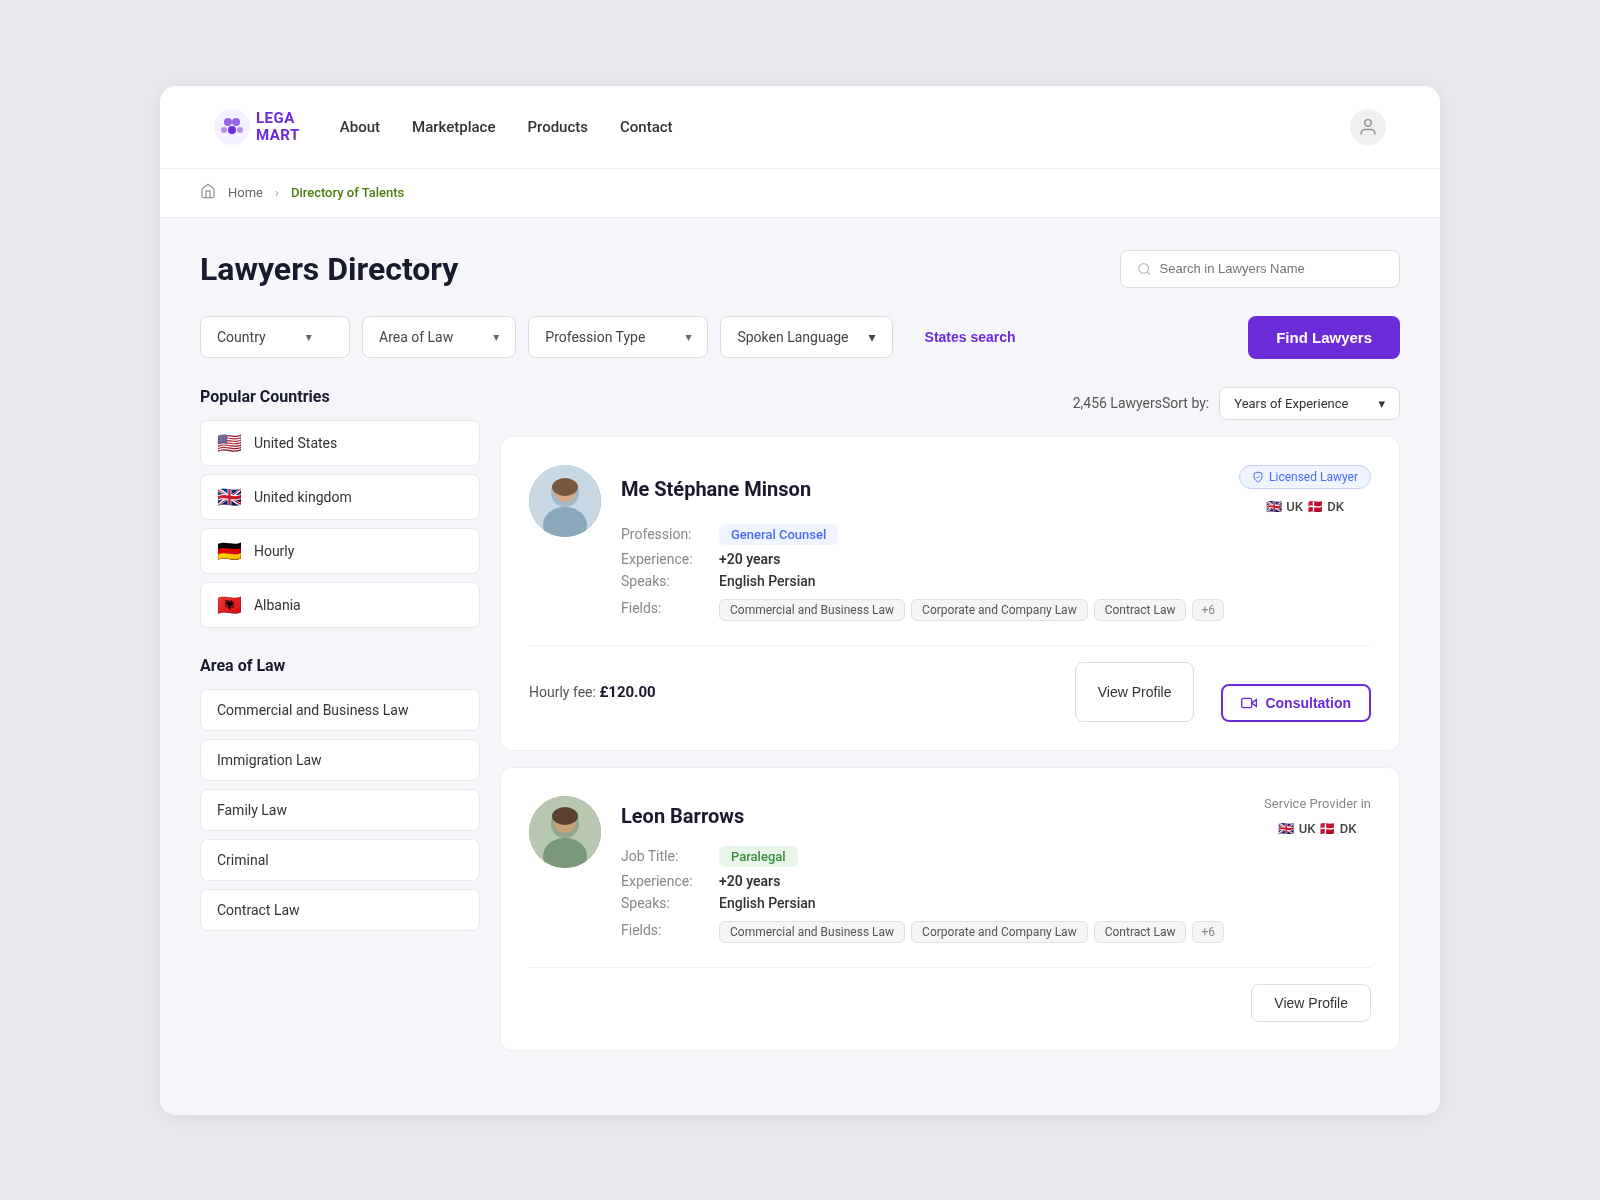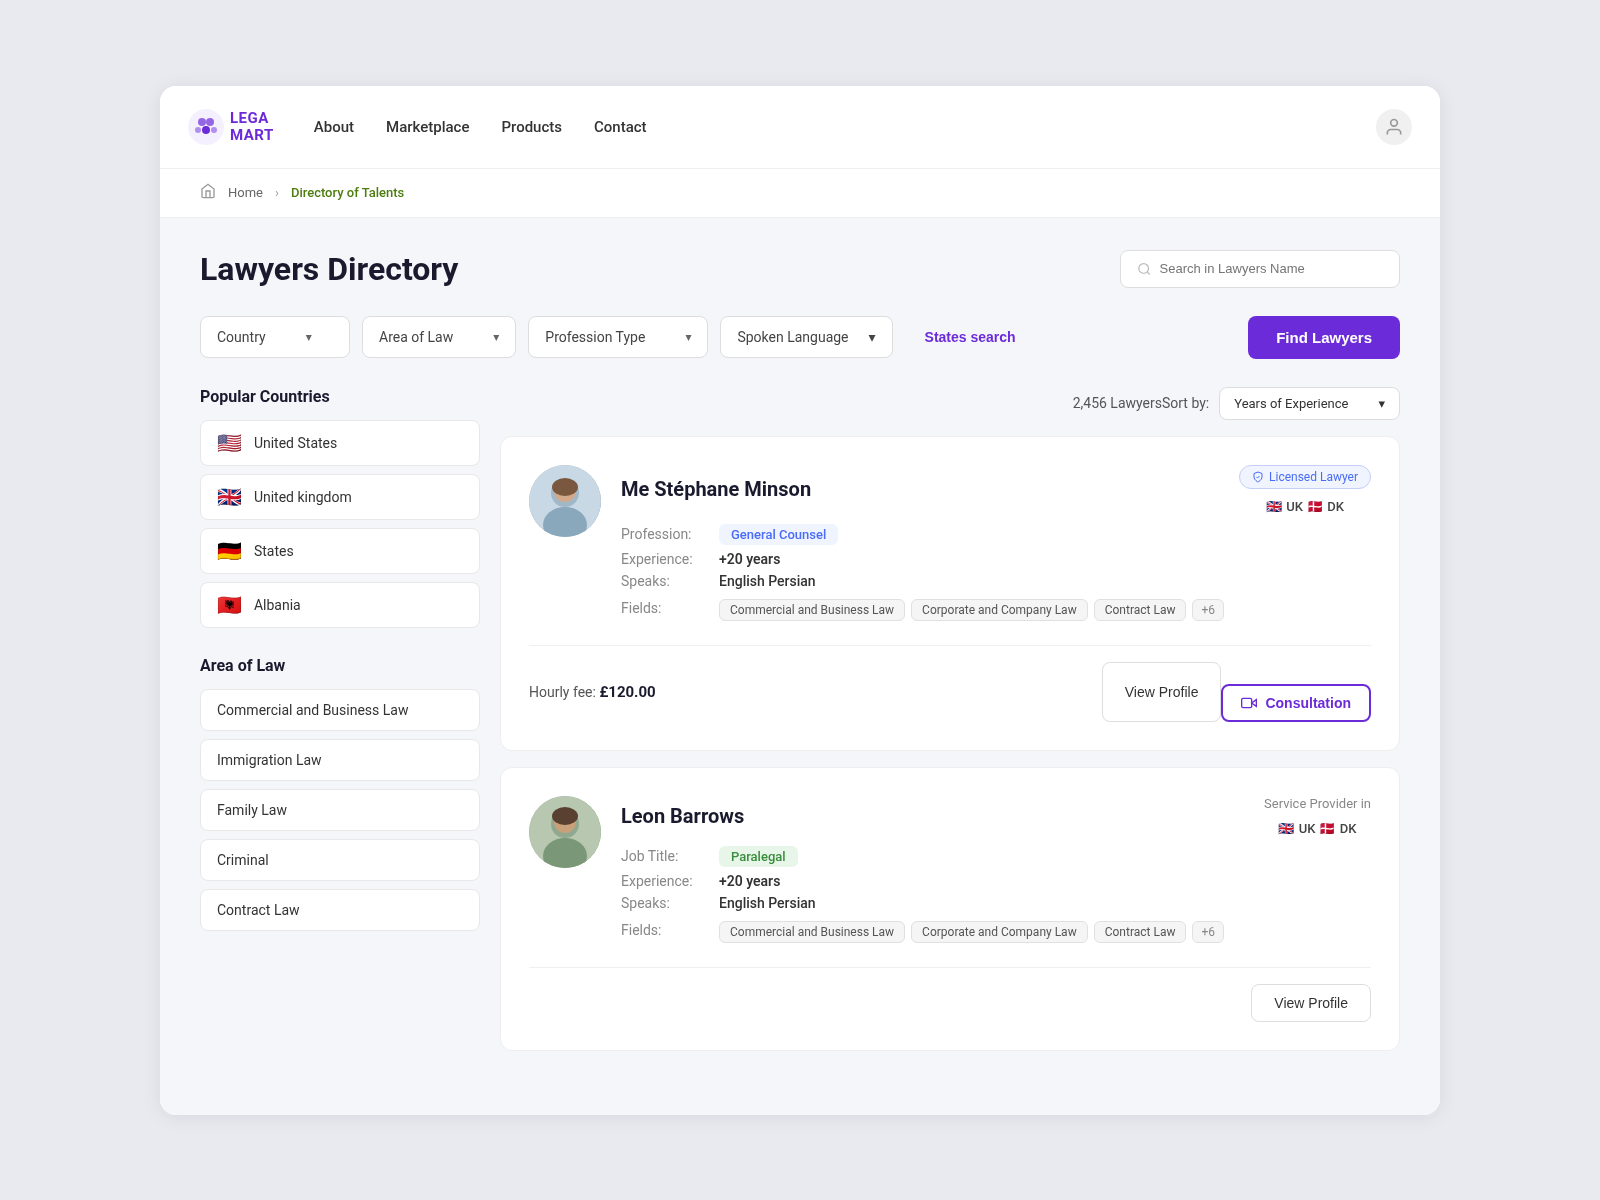--- a/index.html
+++ b/index.html
@@ -15,21 +15,21 @@
       width: 1280px;
       background: #fff;
       border-radius: 16px;
       box-shadow: 0 2px 20px rgba(0,0,0,0.08);
       overflow: hidden;
     }
     
     .navbar {
       display: flex;
       align-items: center;
-      padding: 0 28px;
+      padding: 0 54px;
       height: 83px;
       border-bottom: 1px solid #eee;
       background: #fff;
     }
     .logo {
       display: flex;
       align-items: center;
       gap: 6px;
       margin-right: 40px;
     }
@@ -383,21 +383,21 @@
       font-size: 14px;
       color: #555;
     }
     .fee-amount {
       font-weight: 700;
       color: #1a1a2e;
       font-size: 15px;
     }
     .card-actions {
       display: flex;
-      gap: 0;
+      gap: 27px;
     }
     .view-profile-btn {
       background: #fff;
       border: 1px solid #ddd;
       border-radius: 8px;
       padding: 10px 22px;
       font-size: 14px;
       color: #333;
       cursor: pointer;
       font-weight: 500;
@@ -511,21 +511,21 @@
           <div class="country-item">
             <span class="emoji-flag">🇺🇸</span>
             <span>United States</span>
           </div>
           <div class="country-item">
             <span class="emoji-flag">🇬🇧</span>
             <span>United kingdom</span>
           </div>
           <div class="country-item">
             <span class="emoji-flag">🇩🇪</span>
-            <span>States</span>
+            <span>Hourly</span>
           </div>
           <div class="country-item">
             <span class="emoji-flag">🇦🇱</span>
             <span>Albania</span>
           </div>
         </div>
         <div class="sidebar-section">
           <div class="sidebar-section-title">Area of Law</div>
           <div class="law-item">Commercial and Business Law</div>
           <div class="law-item">Immigration Law</div>

